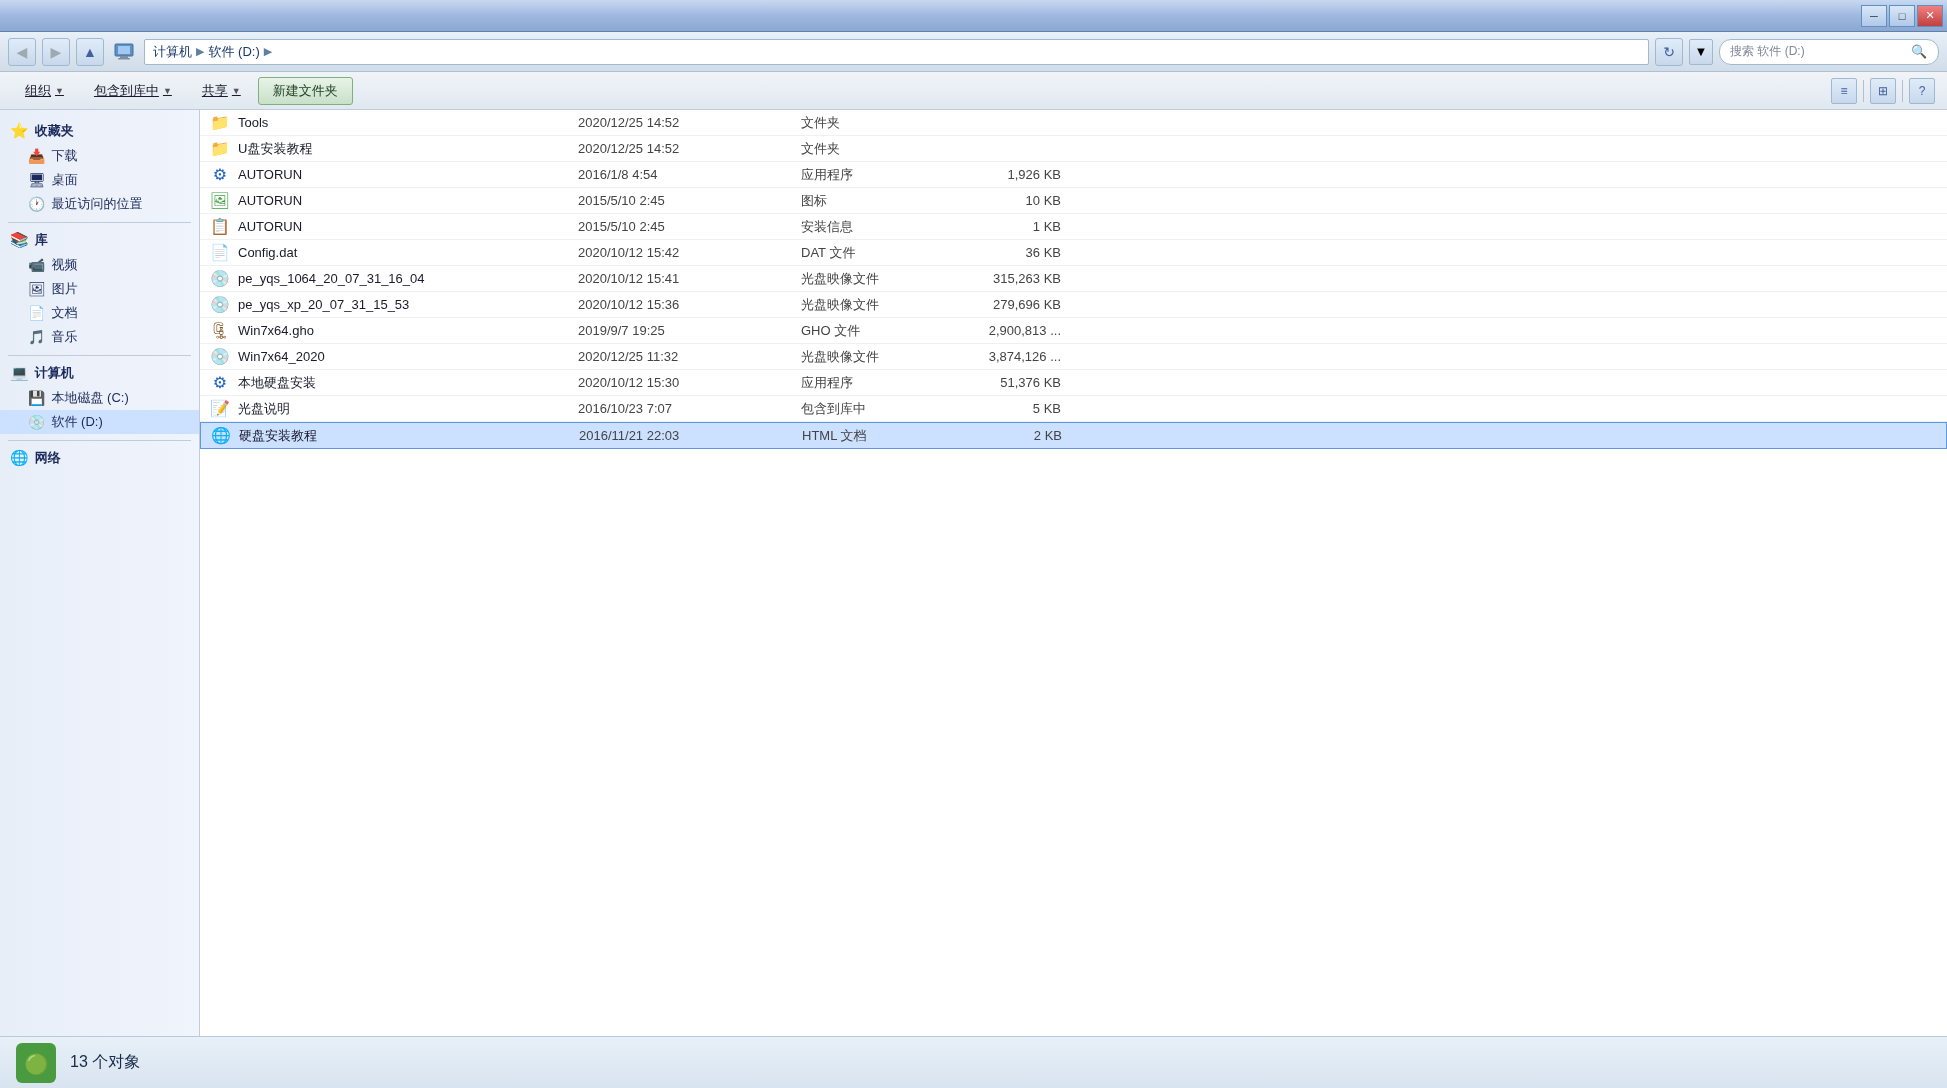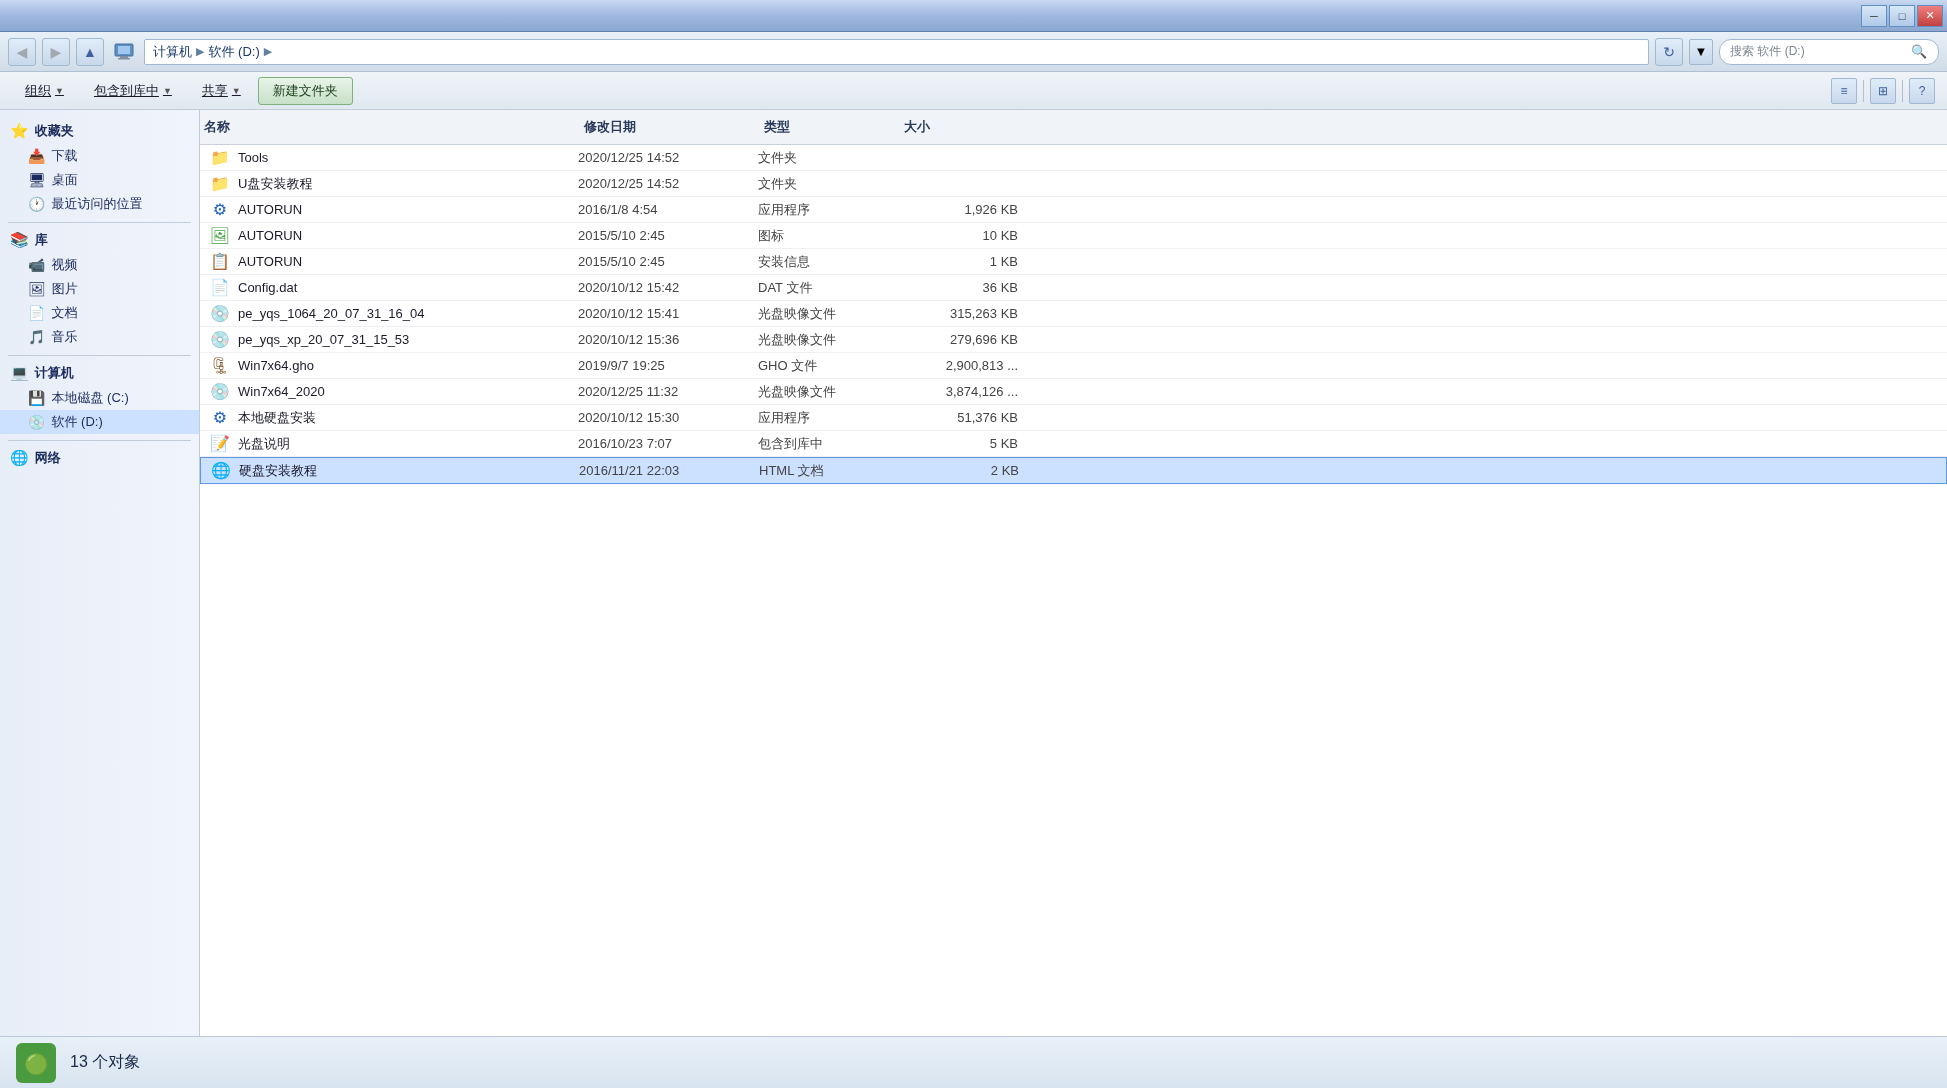--- a/index.html
+++ b/index.html
@@ -240,21 +240,21 @@
       padding: 3px 0;
       border-bottom: 1px solid #eef0f4;
       cursor: pointer;
       font-size: 13px;
       color: #1a1a2a;
     }
     .file-row.selected { background: #cce0ff; border: 1px solid #6098e0; }
     .file-icon { width: 24px; margin-left: 8px; margin-right: 6px; font-size: 16px; display: flex; align-items: center; justify-content: center; }
     .file-name { width: 340px; overflow: hidden; text-overflow: ellipsis; white-space: nowrap; }
     .file-date { width: 180px; color: #444; }
-    .file-type { width: 140px; color: #444; }
+    .file-type { width: 140px; color: #444; margin-left: 43px; }
     .file-size { width: 140px; color: #444; text-align: right; padding-right: 20px; }
 
     
     .status-bar {
       height: 52px;
       background: linear-gradient(to bottom, #e8f0f8, #d8e4f0);
       border-top: 1px solid #b8c8d8;
       display: flex;
       align-items: center;
       padding: 0 16px;
@@ -416,34 +416,20 @@
     <div class="sidebar-section">
       <div class="sidebar-header">
         <span class="icon">🌐</span>
         <span>网络</span>
       </div>
     </div>
   </div>
 
   <div class="file-area">
 
-    <div class="file-list-header">
-      <div class="col-name col-header">
-        <span>名称</span>
-      </div>
-      <div class="col-date col-header">
-        <span>修改日期</span>
-      </div>
-      <div class="col-type col-header">
-        <span>类型</span>
-      </div>
-      <div class="col-size col-header">
-        <span>大小</span>
-      </div>
-    </div>
 
     <div class="file-list" id="file-list-container">
     <div class="file-row">
     <div class="file-icon" style="color:#e8c040">📁</div>
     <div class="file-name">Tools</div>
     <div class="file-date">2020/12/25 14:52</div>
     <div class="file-type">文件夹</div>
     <div class="file-size"></div>
   </div>
         <div class="file-row">

